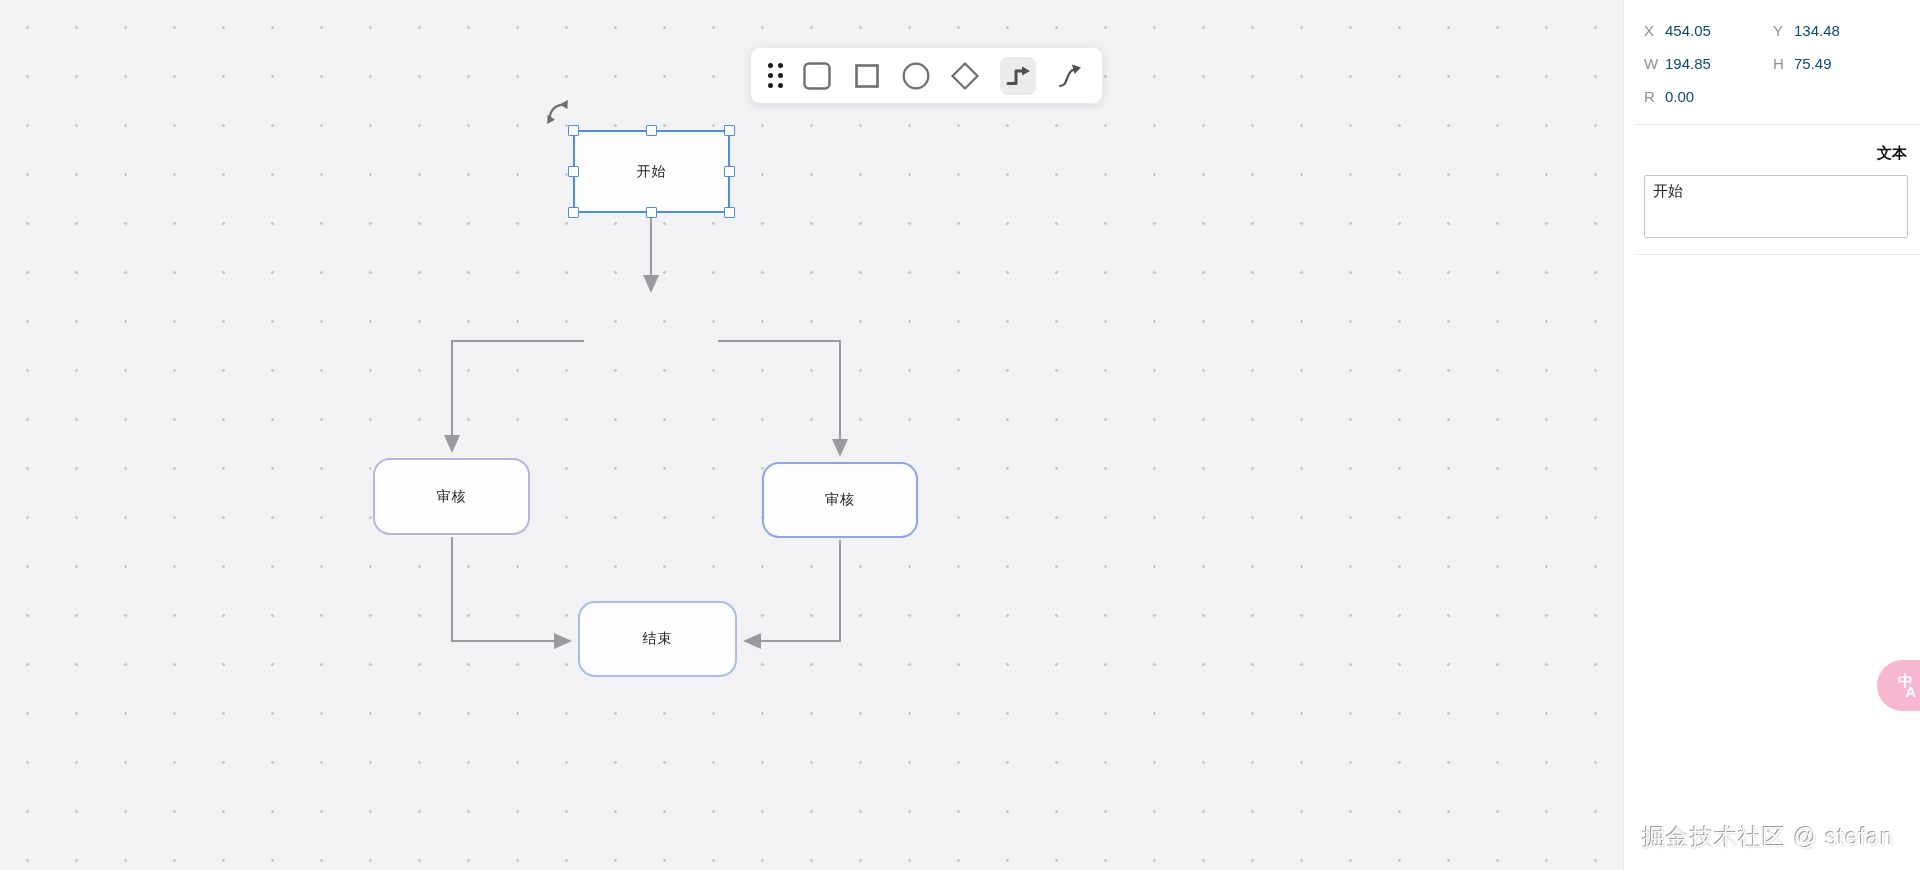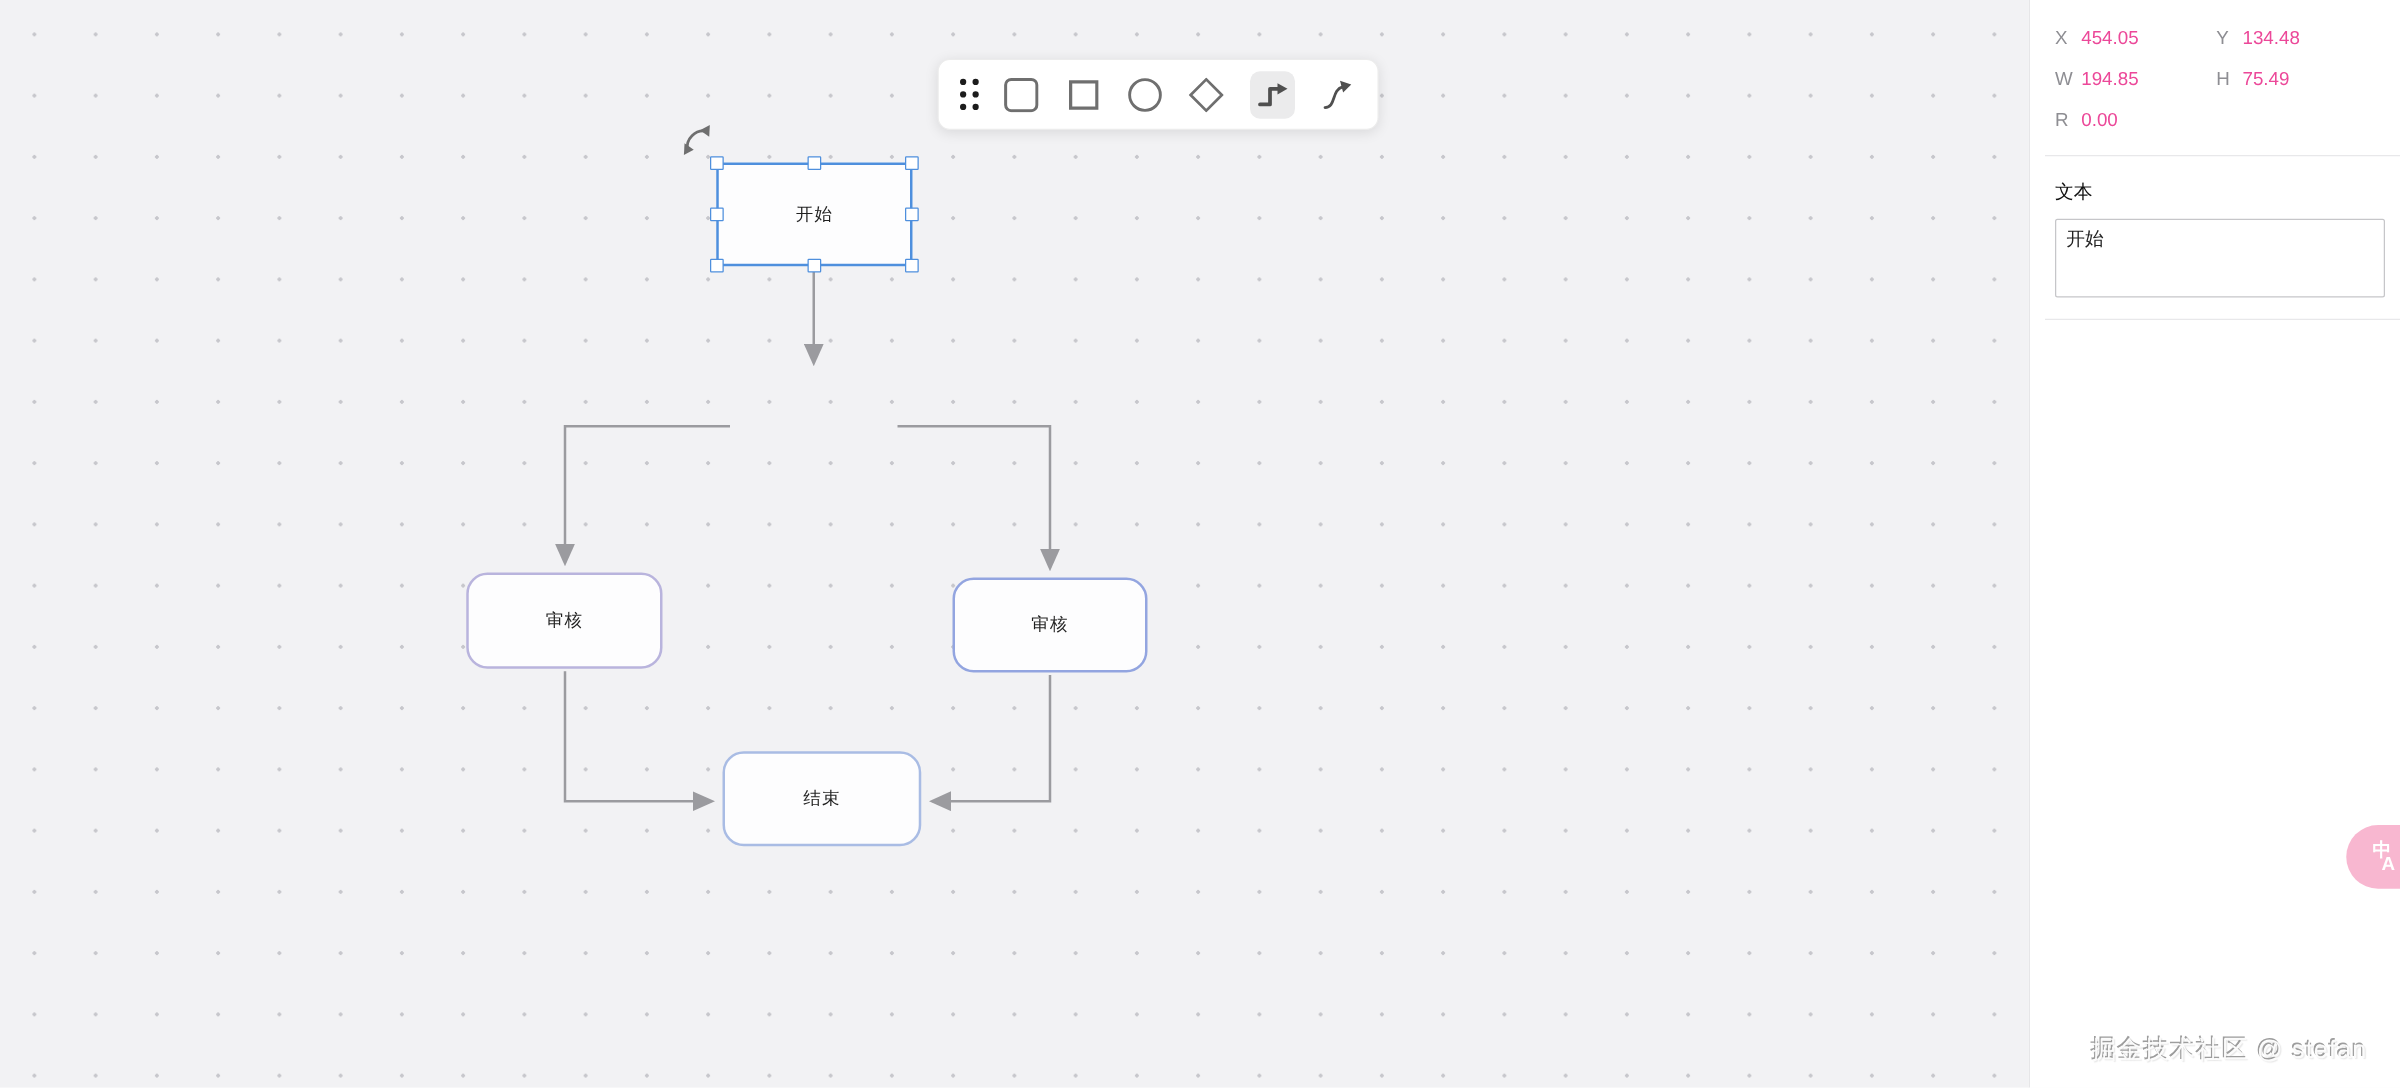--- a/index.html
+++ b/index.html
@@ -47,29 +47,29 @@
     gap:5px; cursor:grab; }
   .drag-dots i { width:5px; height:5px; border-radius:50%; background:#1c1c1c; }
 
   
   .panel { position:absolute; left:1623px; top:0; width:297px; height:870px;
     background:#fff; border-left:1px solid #e6e6e8; }
   .xywh { padding:14px 0 0 20px; position:relative; }
   .field-row { display:flex; height:33px; align-items:center; }
   .field { display:flex; align-items:center; width:129px; }
   .field .lbl { color:#8e8e93; font-size:15px; width:21px; }
-  .field .val { color:#ec4899; font-size:15px; }
+  .field .val { color:#0c4a6e; font-size:15px; }
   .divider { border-top:1px solid #e8e8ea; margin-left:12px; }
   .text-section { padding:19px 13px 0 20px; }
-  .text-title { font-size:15px; font-weight:normal; color:#111; margin-bottom:12px; }
+  .text-title { font-size:15px; font-weight:bold; color:#111; margin-bottom:12px;text-align:right; }
   .text-area { width:264px; height:63px; border:1px solid #c6c6c9; border-radius:2px;
     font-size:15px; color:#222; padding:6px 8px; resize:none; outline:none;
     font-family:"Liberation Sans","DejaVu Sans",sans-serif; background:#fff; }
 
-  .watermark { position:absolute; right:26px; bottom:17px; font-size:20px;
+  .watermark { position:absolute; right:26px; bottom:17px; font-size:23px;
     color:#fbfbfb; letter-spacing:1px; white-space:nowrap;
     text-shadow:-1px -1px 0 #9d9d9d, 1px 1px 1px rgba(0,0,0,0.10); }
 
   .translate-btn { position:absolute; right:0; top:660px; width:43px; height:51px;
     background:#f8b7d0; border-radius:26px 0 0 26px; cursor:pointer;
     display:flex; align-items:center; justify-content:flex-end; z-index:20; }
   .translate-btn .glyph { color:#fff; font-size:15px; font-weight:bold;
     margin-right:4px; line-height:1; text-align:center; }
   .translate-btn .glyph span { display:block; }
   .translate-btn .glyph .a { margin-left:10px; margin-top:-4px; }

